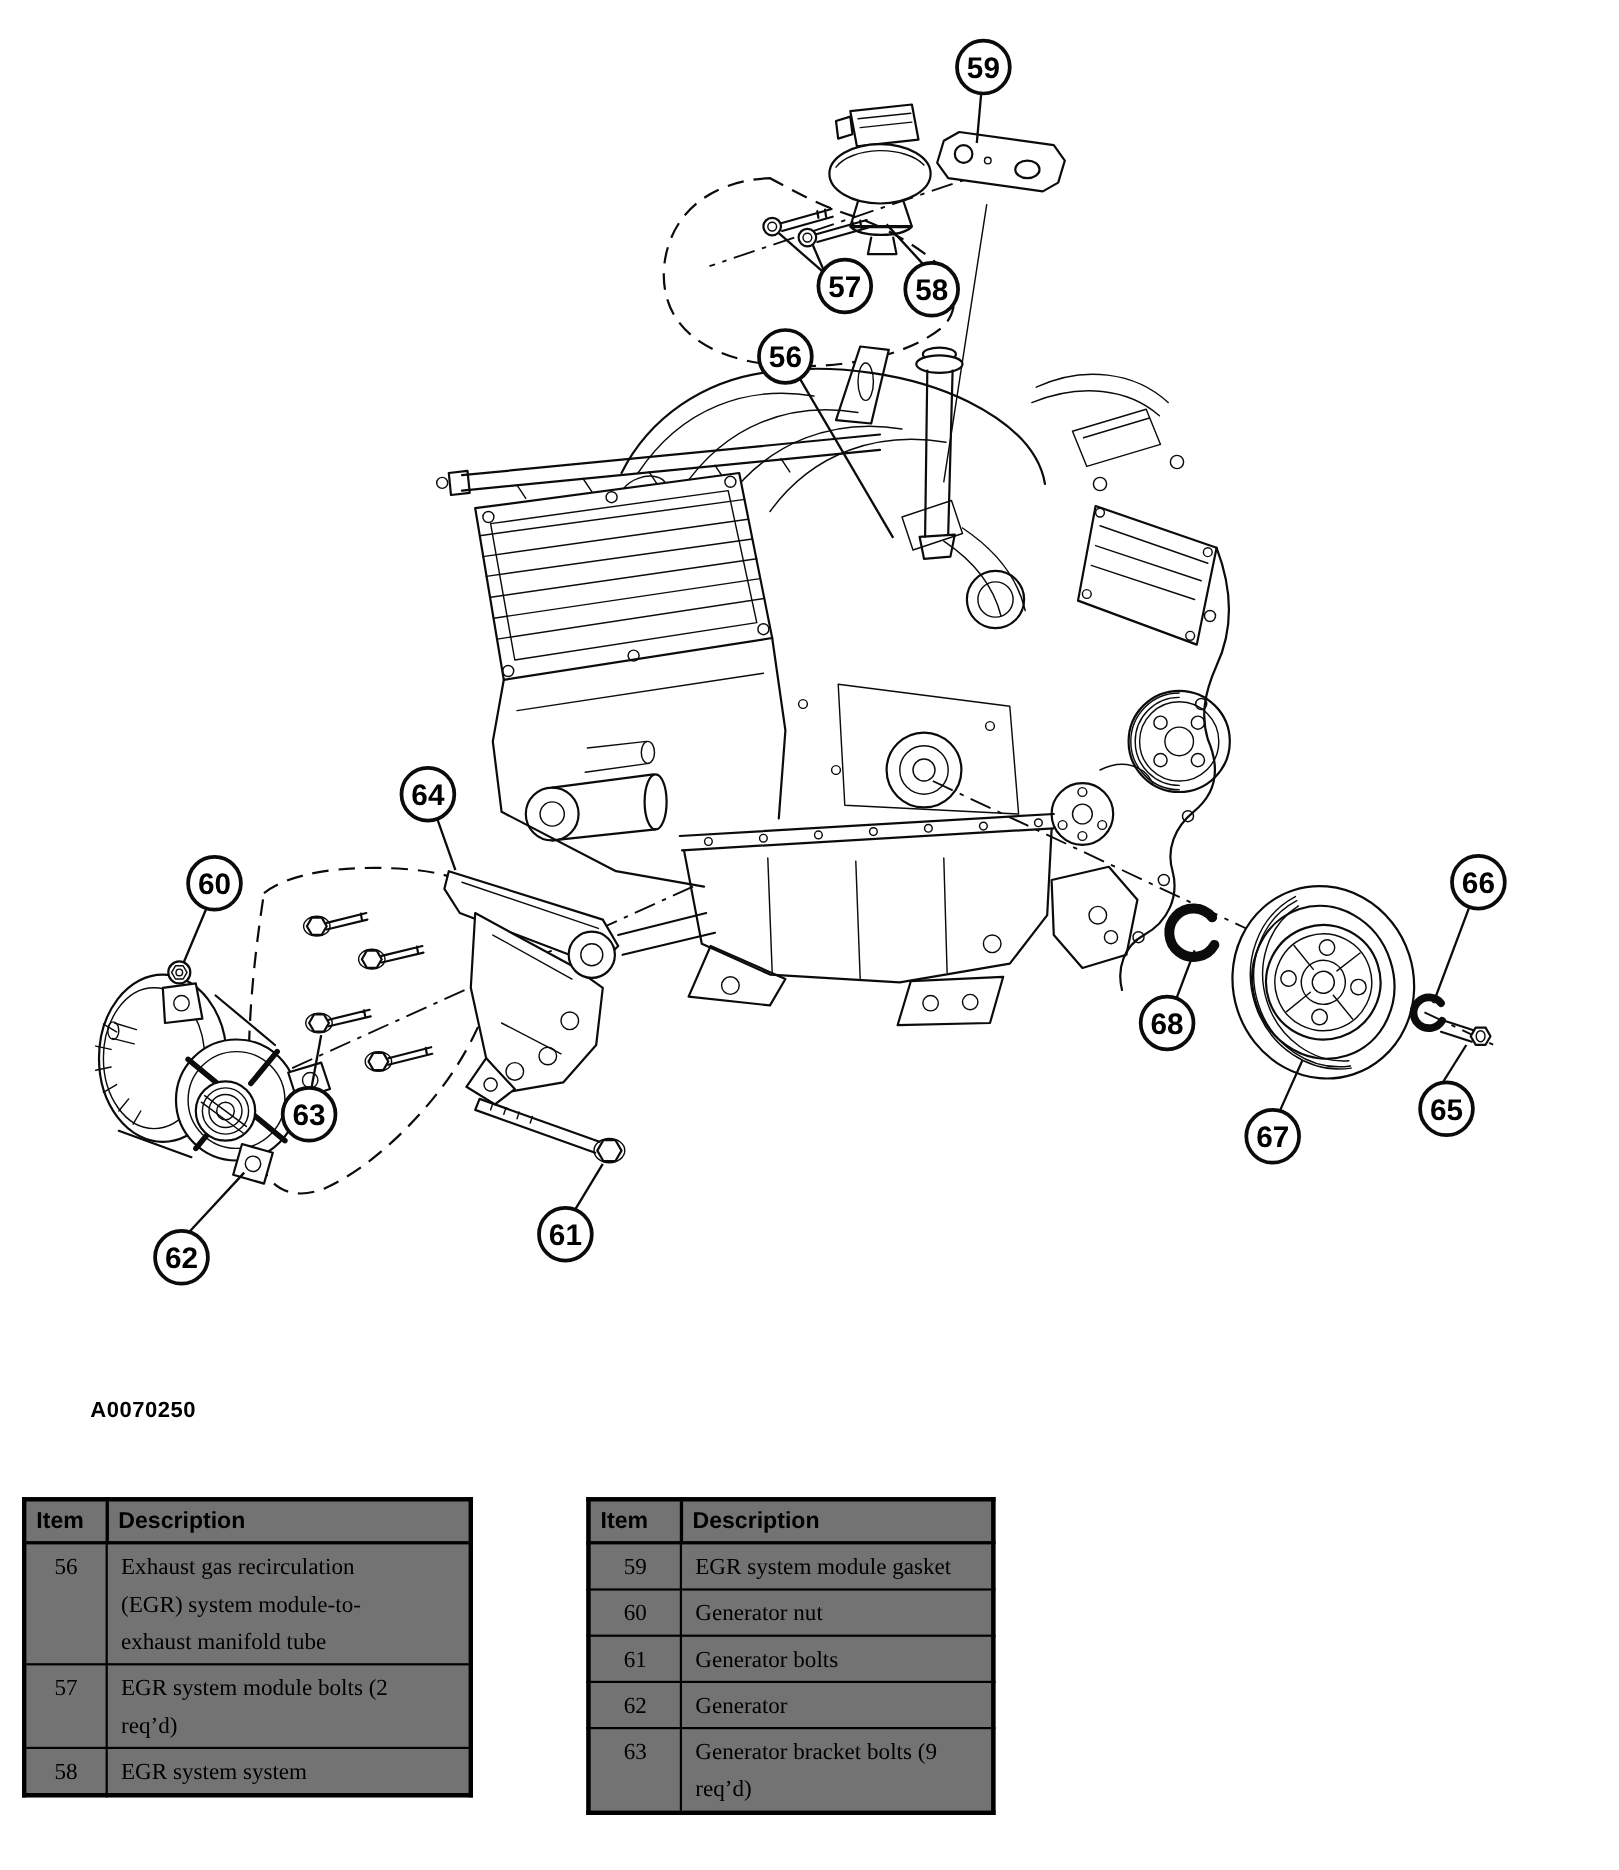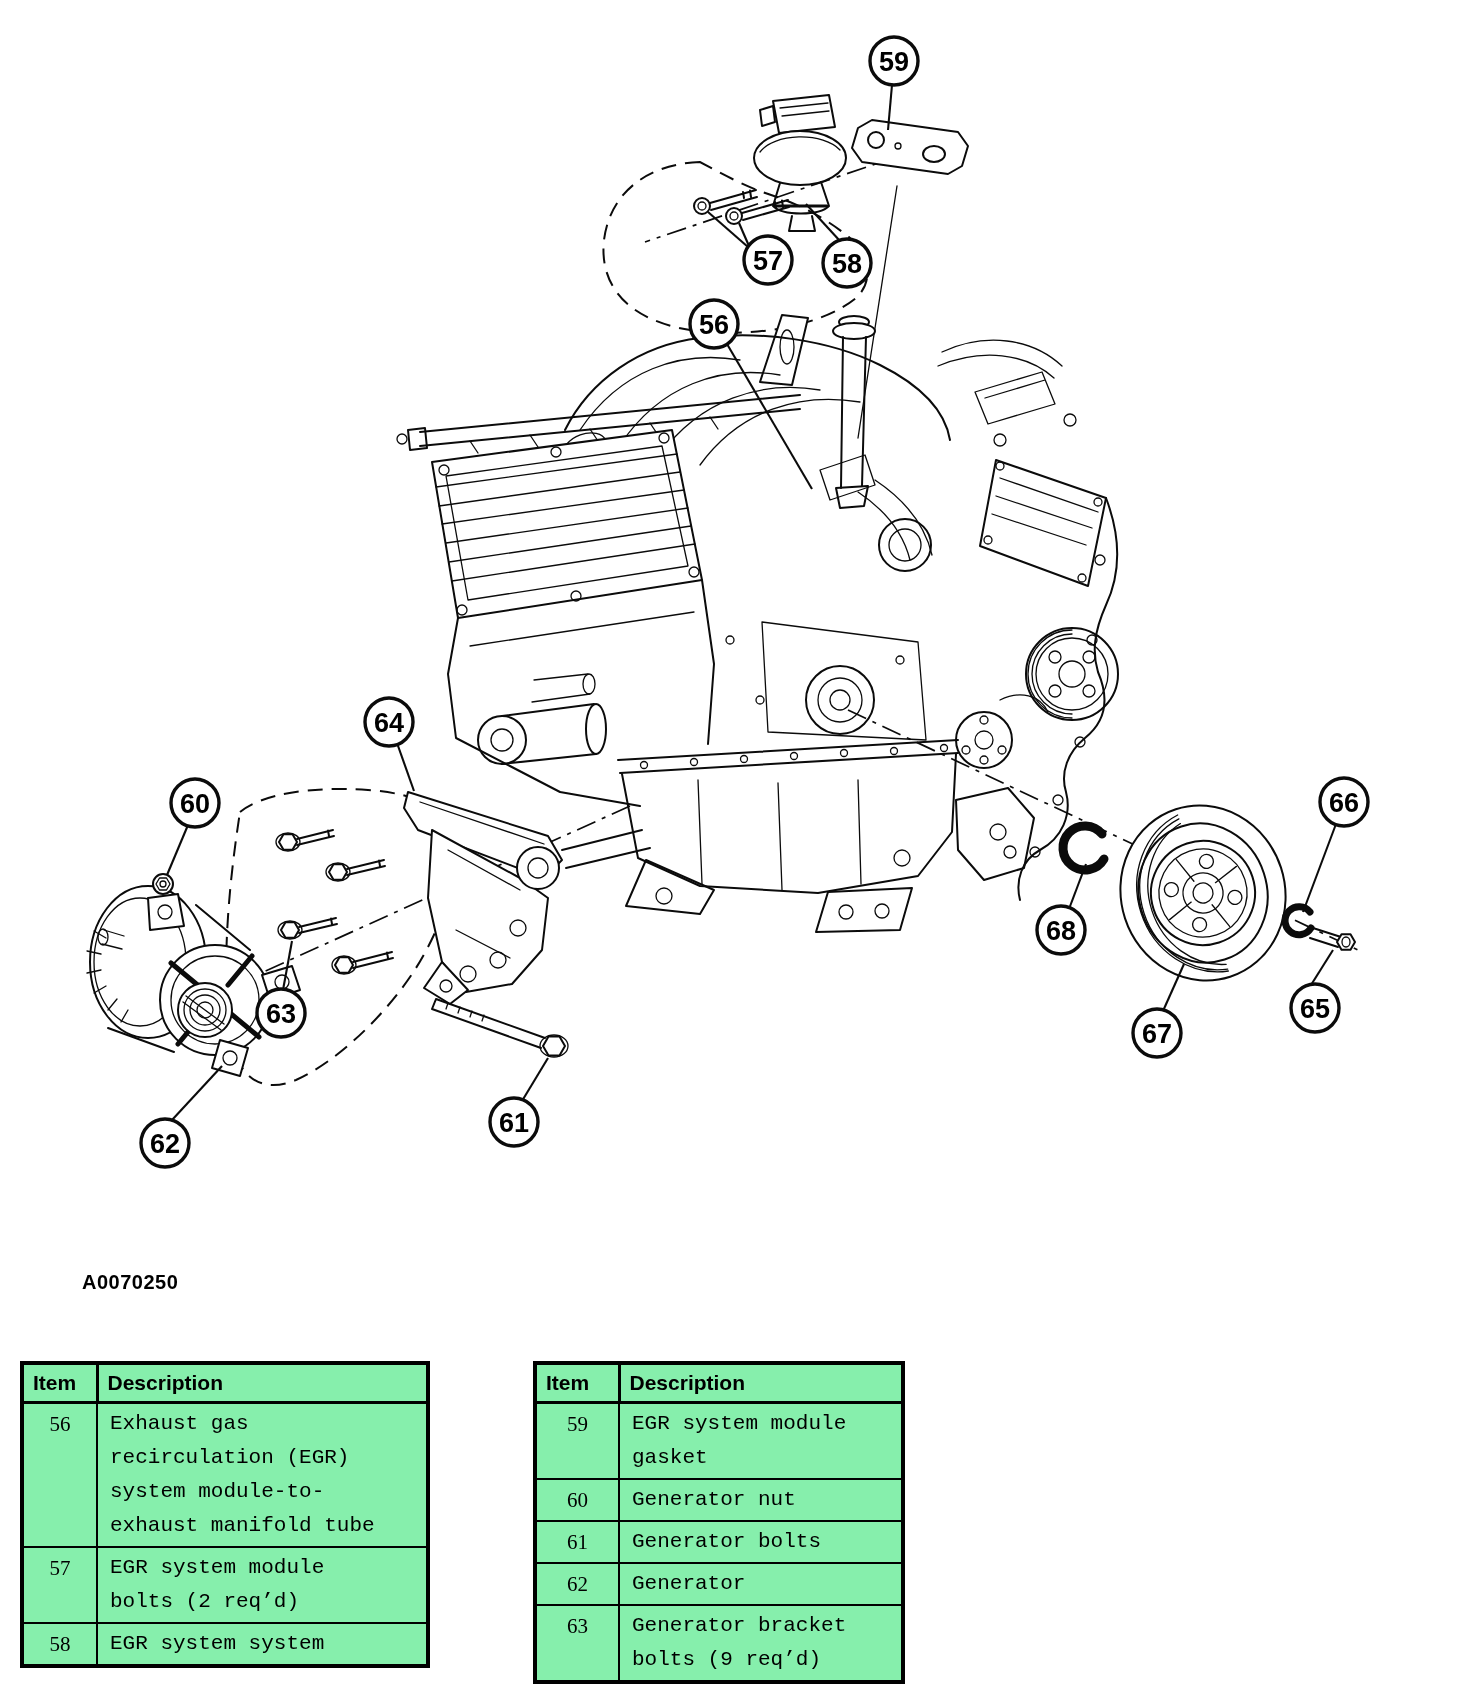--- a/index.html
+++ b/index.html
@@ -19,28 +19,28 @@
   .strap{fill:none;stroke:#0b0b0b;stroke-width:5;stroke-linecap:round;}
   .leader{stroke:#0b0b0b;stroke-width:2.1;fill:none;}
   .callout-circle{fill:#fff;stroke:#0b0b0b;stroke-width:3.4;}
   .callout-num{font:bold 27px "Liberation Sans",sans-serif;fill:#000;text-anchor:middle;}
 
   
   .fig-code{position:absolute;left:55px;top:1271px;font:bold 20px "Liberation Sans",sans-serif;
             color:#000;letter-spacing:.5px;margin-left:27px;}
 
   
-  table.parts{position:absolute;border-collapse:collapse;table-layout:fixed;background:#86efac;
+  table.parts{position:absolute;border-collapse:collapse;table-layout:fixed;background:#737373;
               border:4px solid #000;}
   table.parts th{border:3px solid #000;font:bold 21px "Liberation Sans",sans-serif;
                  text-align:left;vertical-align:middle;height:36px;padding:0 0 0 9px;color:#000;}
   table.parts td{border:2px solid #000;font:21px "Liberation Serif",serif;color:#000;
                  vertical-align:top;line-height:34px;}
   table.parts td.item{text-align:center;padding:3px 0;}
-  table.parts td.desc{padding:3px 45px 3px 12px;font-family:Liberation Mono, monospace;}
+  table.parts td.desc{padding:3px 45px 3px 12px;}
   table.parts.right td.desc{padding:3px 8px 3px 12px;}
   #table-left{left:20px;top:1361px;width:410px;}
   #table-right{left:533px;top:1361px;width:372px;}
   #table-left  col.c-item{width:75px;}
   #table-right col.c-item{width:84px;}
 </style>
 </head>
 <body>
 
 <div class="page">

